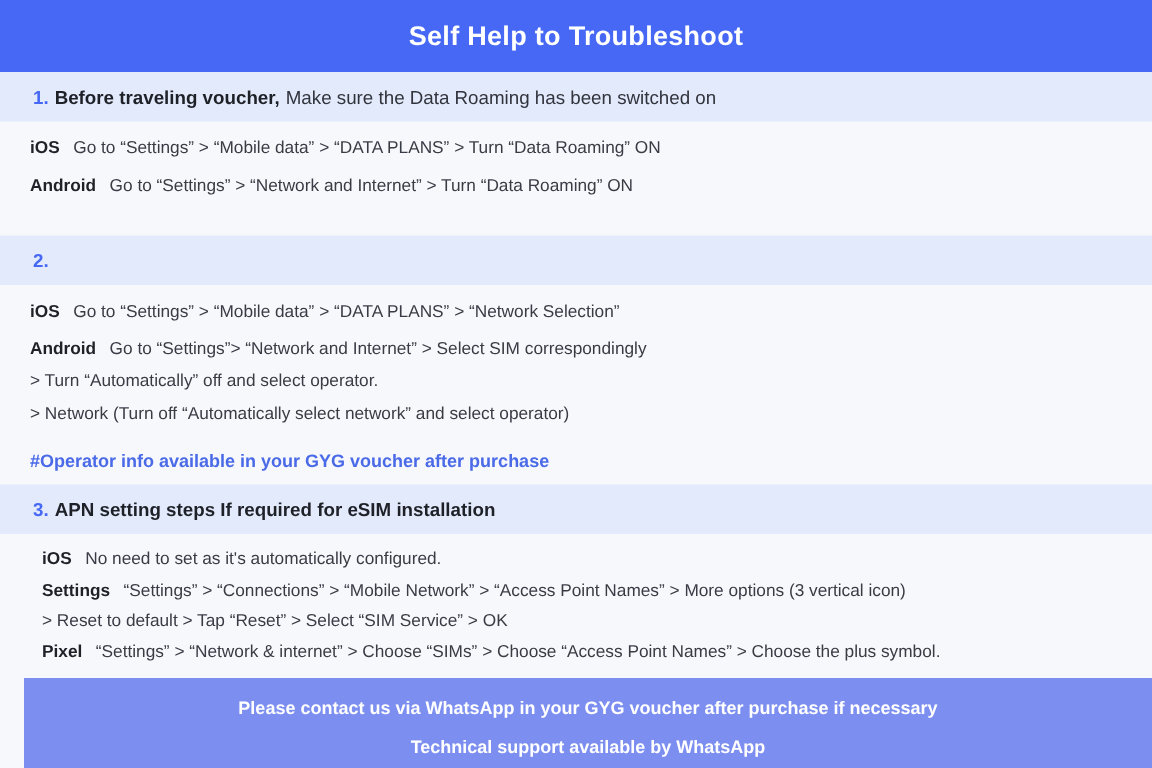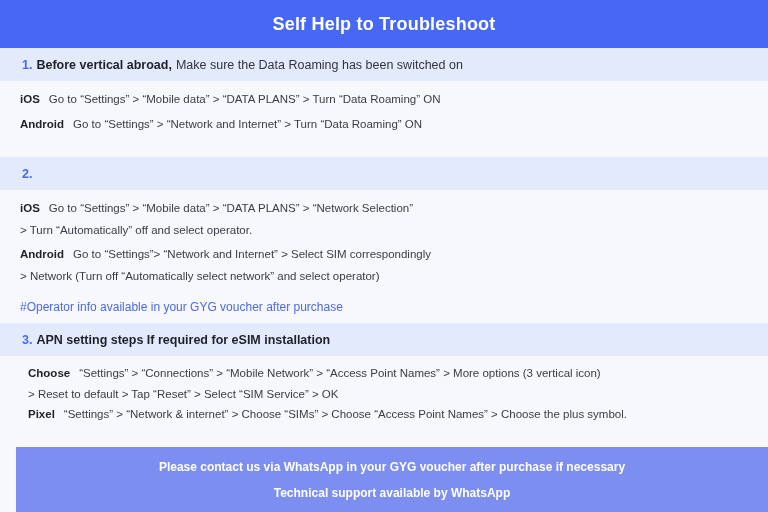--- a/index.html
+++ b/index.html
@@ -50,21 +50,21 @@
     white-space:nowrap;
   }
   .row:last-child{margin-bottom:16px;}
   .row.sub{margin-top:-3px;}
   .tight .row{margin-bottom:5px;}
   .label{
     font-weight:bold;color:#1f2128;
     margin-right:9px;
   }
   .note{
-    font-size:12px;font-weight:normal;color:#4a6ae8;
+    font-size:12px;font-weight:bold;color:#4a6ae8;
     margin-top:16px;
   }
 
   
   .footer{
     flex:0 0 65px;height:65px;
     background:#7c8ef0;
     display:flex;flex-direction:column;
     align-items:center;justify-content:center;
     gap:12px;
@@ -81,58 +81,61 @@
 <div class="page">
 
   <div class="header">
     <div class="header-title">Self Help to Troubleshoot</div>
   </div>
 
   <div class="content">
 
     <div class="section-band">
       <span class="sec-num">1.</span>
-      <span class="sec-strong">Before vertical abroad,</span>
+      <span class="sec-strong">Before traveling voucher,</span>
       <span class="sec-rest" style="margin-left:4px">Make sure the Data Roaming has been switched on</span>
     </div>
     <div class="section-body">
       <div class="row">
         <span class="label">iOS</span><span>Go to “Settings” &gt; “Mobile data” &gt; “DATA PLANS” &gt; Turn “Data Roaming” ON</span>
       </div>
       <div class="row">
         <span class="label">Android</span><span>Go to “Settings” &gt; “Network and Internet” &gt; Turn “Data Roaming” ON</span>
       </div>
     </div>
 
     <div class="section-band">
       <span class="sec-num">2.</span>
     </div>
     <div class="section-body">
       <div class="row">
         <span class="label">iOS</span><span>Go to “Settings” &gt; “Mobile data” &gt; “DATA PLANS” &gt; “Network Selection”</span>
       </div>
+      <div class="row">
+        <span class="label">Android</span><span>Go to “Settings”&gt;  “Network and Internet” &gt; Select SIM correspondingly</span>
+      </div>
       <div class="row sub">
         <span>&gt; Turn “Automatically” off and select operator.</span>
-      </div>
-      <div class="row">
-        <span class="label">Android</span><span>Go to “Settings”&gt;  “Network and Internet” &gt; Select SIM correspondingly</span>
       </div>
       <div class="row sub">
         <span>&gt; Network (Turn off “Automatically select network” and select operator)</span>
       </div>
       <div class="note">#Operator info available in your GYG voucher after purchase</div>
     </div>
 
     <div class="section-band">
       <span class="sec-num">3.</span>
       <span class="sec-strong">APN setting steps If required for eSIM installation</span>
     </div>
     <div class="section-body tight">
       <div class="row">
-        <span class="label">Choose</span><span>“Settings” &gt; “Connections” &gt; “Mobile Network” &gt; “Access Point Names” &gt; More options (3 vertical icon)</span>
+        <span class="label">iOS</span><span>No need to set as it's automatically configured.</span>
+      </div>
+      <div class="row">
+        <span class="label">Settings</span><span>“Settings” &gt; “Connections” &gt; “Mobile Network” &gt; “Access Point Names” &gt; More options (3 vertical icon)</span>
       </div>
       <div class="row">
         <span>&gt; Reset to default &gt; Tap “Reset” &gt; Select “SIM Service” &gt; OK</span>
       </div>
       <div class="row">
         <span class="label">Pixel</span><span>“Settings” &gt; “Network &amp; internet” &gt; Choose “SIMs” &gt; Choose “Access Point Names” &gt; Choose the plus symbol.</span>
       </div>
     </div>
 
   </div>

